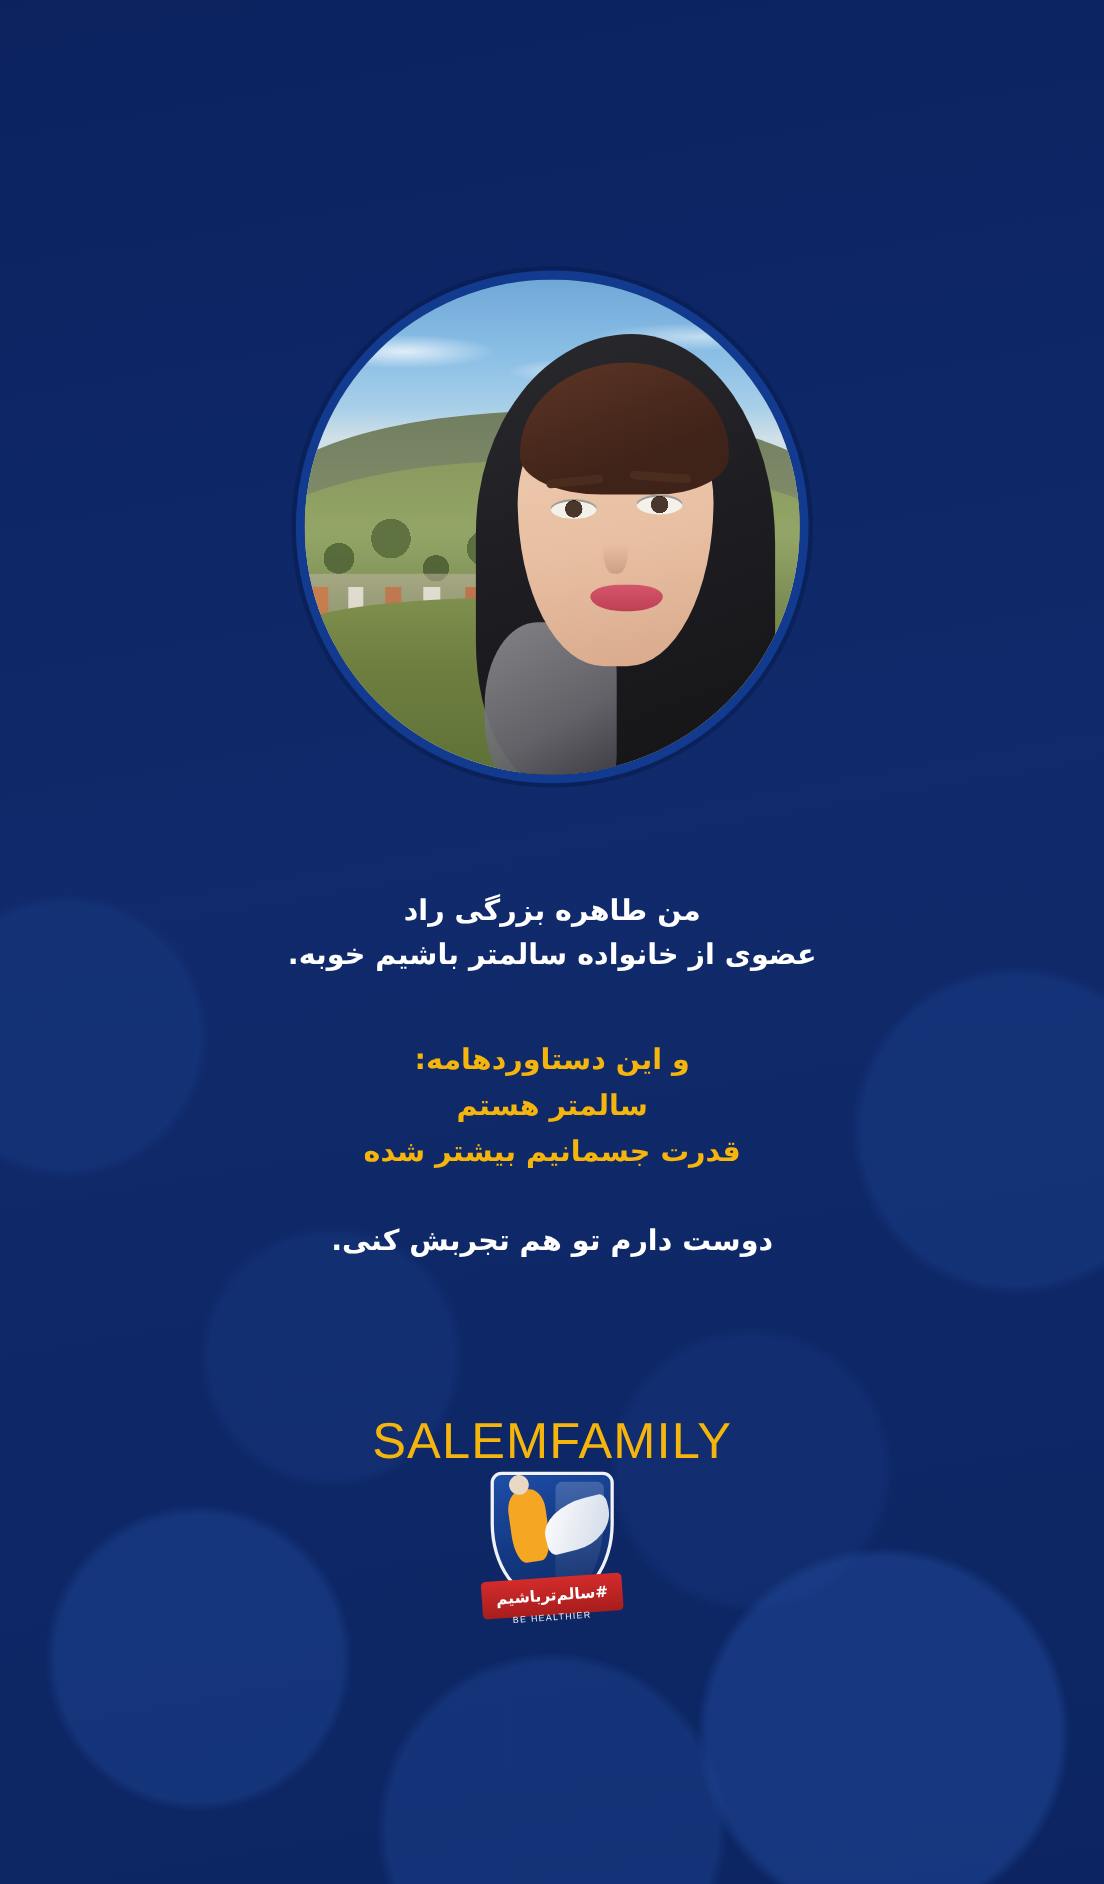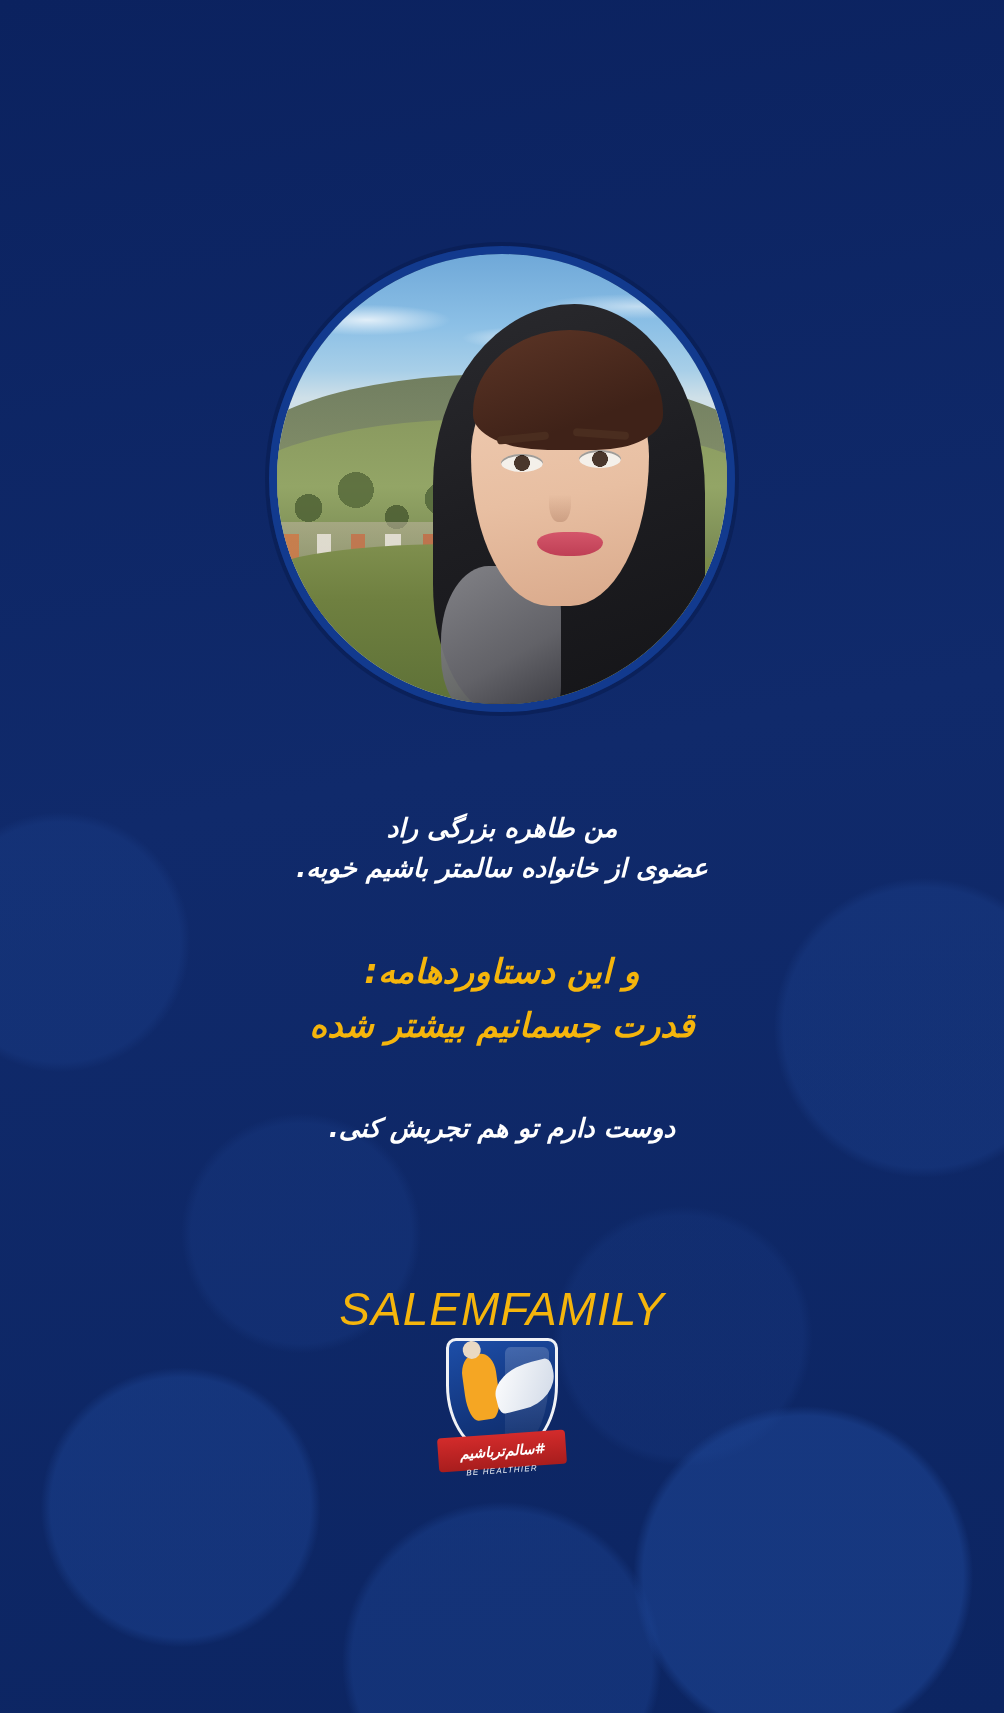--- a/index.html
+++ b/index.html
@@ -19,21 +19,20 @@
     background:
       radial-gradient(circle at 80% 92%, rgba(30,70,150,0.55) 0 160px, rgba(30,70,150,0) 170px),
       radial-gradient(circle at 18% 88%, rgba(30,70,150,0.45) 0 130px, rgba(30,70,150,0) 140px),
       radial-gradient(circle at 50% 97%, rgba(30,70,150,0.40) 0 150px, rgba(30,70,150,0) 160px),
       radial-gradient(circle at 92% 60%, rgba(28,64,140,0.40) 0 140px, rgba(28,64,140,0) 150px),
       radial-gradient(circle at 6% 55%, rgba(28,64,140,0.35) 0 120px, rgba(28,64,140,0) 130px),
       radial-gradient(circle at 30% 72%, rgba(26,60,134,0.35) 0 110px, rgba(26,60,134,0) 120px),
       radial-gradient(circle at 68% 78%, rgba(26,60,134,0.30) 0 120px, rgba(26,60,134,0) 130px),
       linear-gradient(170deg, #0b225f 0%, #102a6b 45%, #0c2562 100%);
     overflow: hidden;
-    font-style: italic;
   }
 
   
   .photo-block {
     position: absolute;
     left: 50%;
     top: 196px;
     transform: translateX(-50%);
     width: 566px;
     height: 566px;
@@ -184,21 +183,21 @@
   .nose { position: absolute; left: 116px; top: 192px; width: 22px; height: 46px;
           border-radius: 0 0 40% 40%; background: linear-gradient(180deg, rgba(0,0,0,0) 40%, rgba(160,110,85,.35)); }
   .lips { position: absolute; left: 104px; top: 248px; width: 66px; height: 24px;
           background: linear-gradient(180deg, #d4566a 0%, #bf3f55 100%);
           border-radius: 50% 50% 55% 55% / 55% 55% 70% 70%; }
 
   
   .text-block { position: absolute; left: 0; width: 100%; text-align: center; }
 
   .intro { top: 808px; color: #ffffff; font-size: 26px; line-height: 1.55; font-weight: 600; }
-  .achievements { top: 944px; color: #f5b50c; font-size: 34px; line-height: 1.6; font-weight: 700; }
+  .achievements { top: 944px; color: #f5b50c; font-size: 26px; line-height: 1.6; font-weight: 700; }
   .outro { top: 1108px; color: #ffffff; font-size: 26px; line-height: 1.55; font-weight: 600; }
 
   .brand {
     position: absolute; left: 0; width: 100%; top: 1282px; text-align: center;
     color: #f5b50c; font-size: 46px; letter-spacing: 1px;
     font-family: "Liberation Sans", sans-serif; font-weight: 400;
   }
 
   
   .logo { position: absolute; left: 50%; top: 1338px; transform: translateX(-50%); width: 128px; height: 160px; }
@@ -281,20 +280,21 @@
     </div>
   </div>
 
   <div class="text-block intro">
     <div>من طاهره بزرگی راد</div>
     <div>عضوی از خانواده سالمتر باشیم خوبه.</div>
   </div>
 
   <div class="text-block achievements">
     <div>و این دستاوردهامه:</div>
+    <div>سالمتر  هستم</div>
     <div>قدرت جسمانیم بیشتر شده</div>
   </div>
 
   <div class="text-block outro">
     <div>دوست دارم تو هم تجربش کنی.</div>
   </div>
 
   <div class="brand">SALEMFAMILY</div>
 
   <div class="logo">

